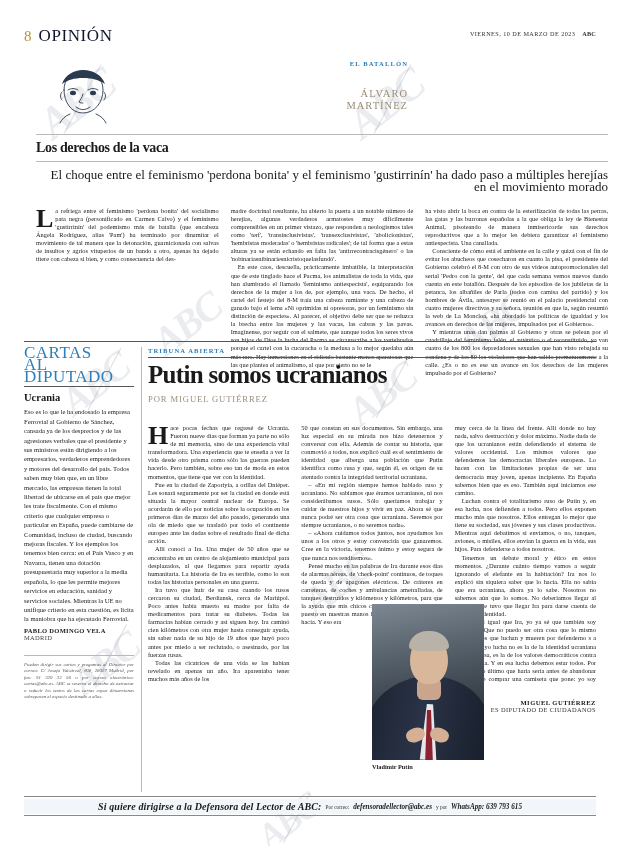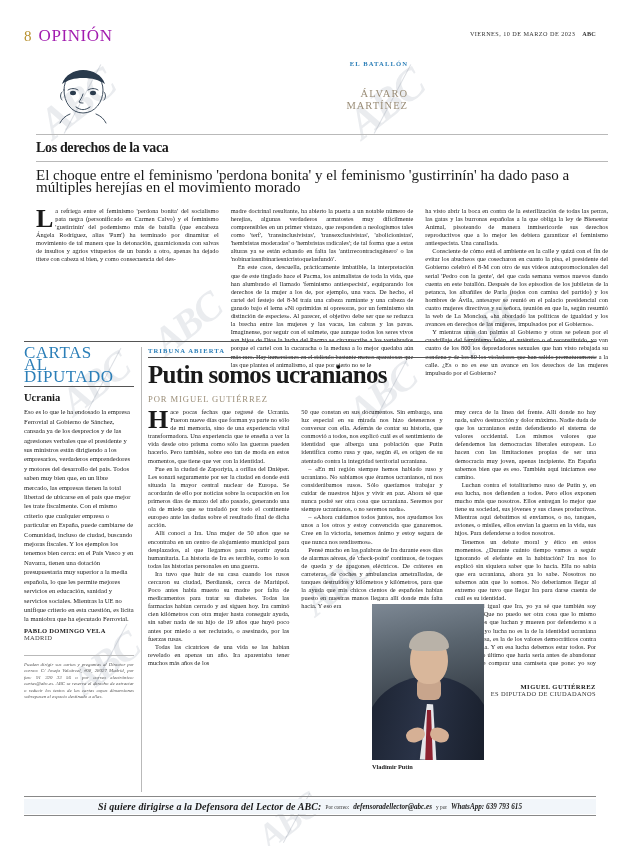--- a/index.html
+++ b/index.html
@@ -47,21 +47,21 @@
     gap: 7px;
   }
   .folio {
     font-size: 15px;
     color: #b8912f;
     font-family: "Liberation Serif", serif;
   }
   .section-name {
     font-size: 17px;
     letter-spacing: 0.6px;
-    color: #a21caf;
+    color: #0f172a;
     font-family: "Liberation Serif", serif;
   }
   .dateline {
     position: absolute;
     right: 24px;
     top: 30px;
     font-size: 6.2px;
     letter-spacing: 0.45px;
     color: #333;
     font-family: "Liberation Serif", serif;
@@ -105,21 +105,22 @@
   .rule-thin { border-top: 0.7px solid #b9b9b9; }
 
   .headline-main {
     font-size: 14px;
     font-weight: 700;
     letter-spacing: -0.35px;
     padding: 5px 0 5px 0;
     font-family: "Liberation Serif", serif;
   }
   .standfirst {
-    font-size: 15px;
+    text-align: right;
+    font-size: 13px;
     line-height: 12.4px;
     padding: 7px 0 8px 0;
     color: #1a1a1a;
   }
   .ta-body {
     display: grid;
     grid-template-columns: repeat(3, 1fr);
     column-gap: 12px;
     margin-top: 5px;
   }
@@ -223,21 +224,21 @@
     font-size: 25px;
     font-weight: 700;
     letter-spacing: -0.7px;
     line-height: 26px;
     margin: 0 0 6px 0;
   }
   .tribuna-byline {
     font-size: 8.6px;
     letter-spacing: 0.9px;
     color: #9b8e78;
-    margin-bottom: 4px;
+    margin-bottom: 20px;
   }
   .tribuna-cols {
     display: grid;
     grid-template-columns: repeat(3, 1fr);
     column-gap: 12px;
     margin-top: 3px;
   }
   .tribuna-cols p {
     margin: 0;
     font-size: 6.35px;

